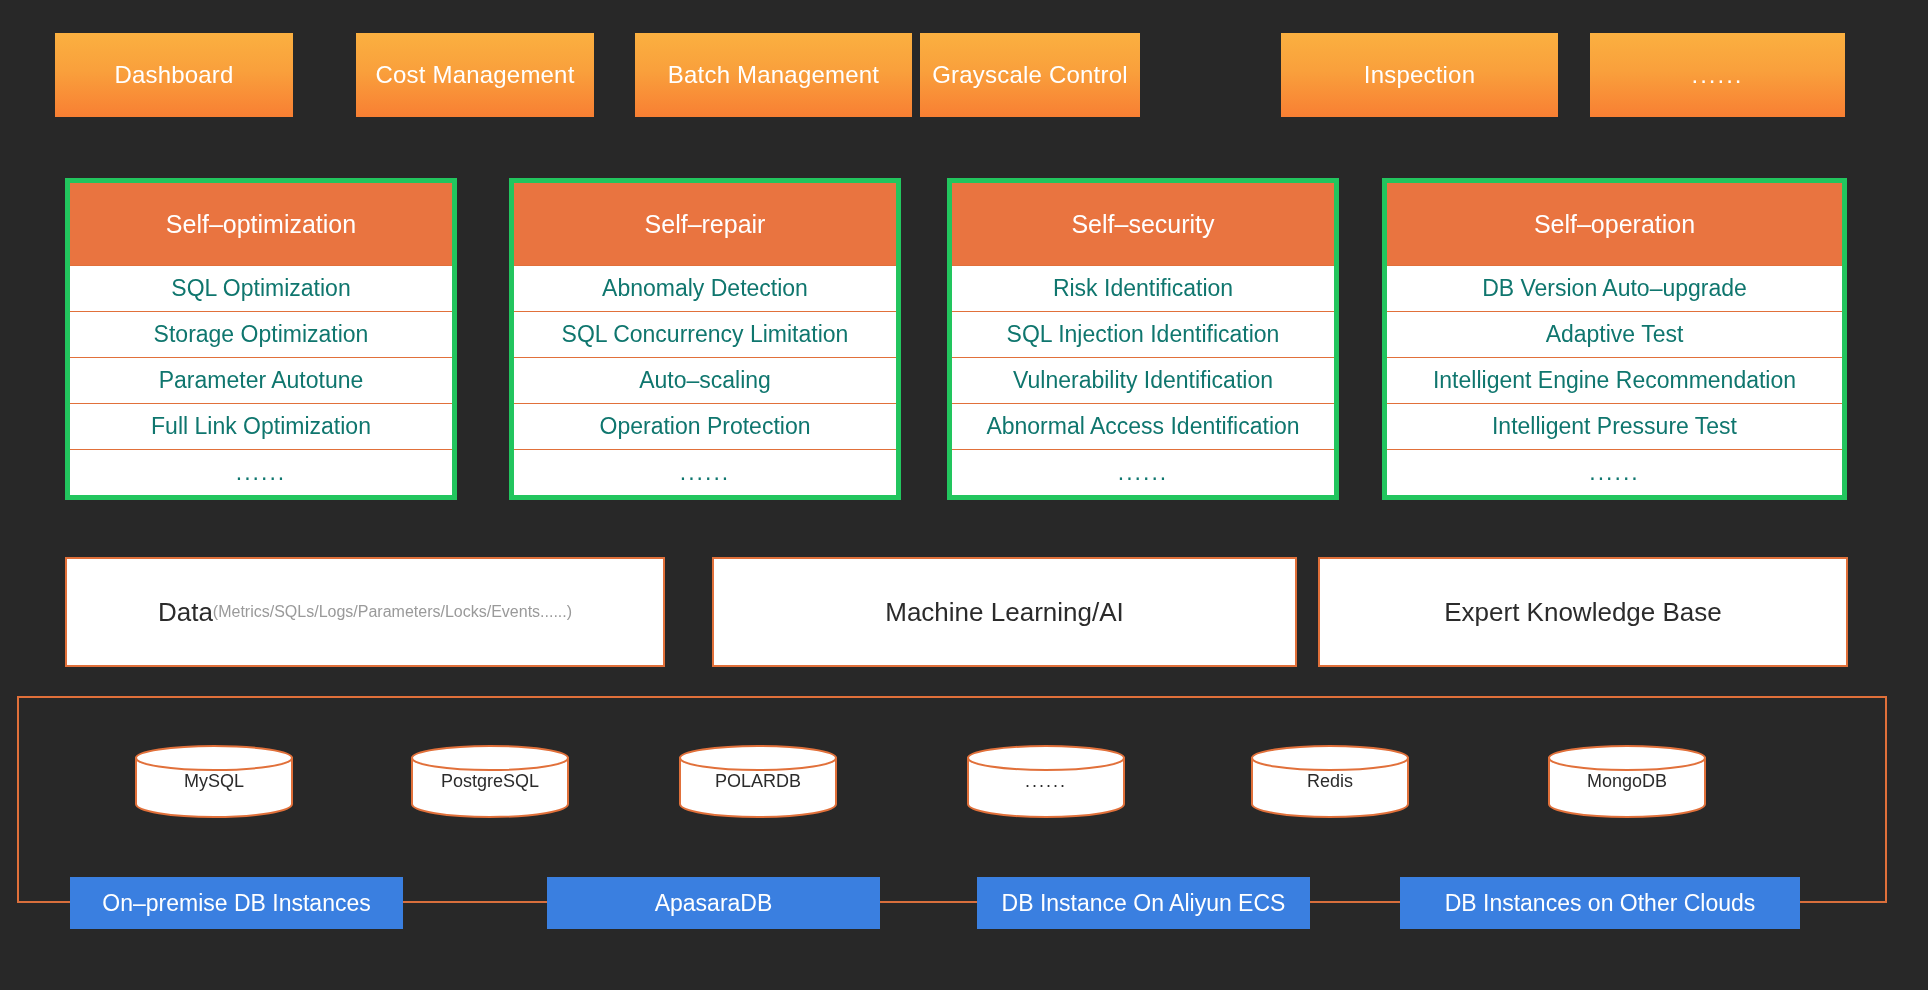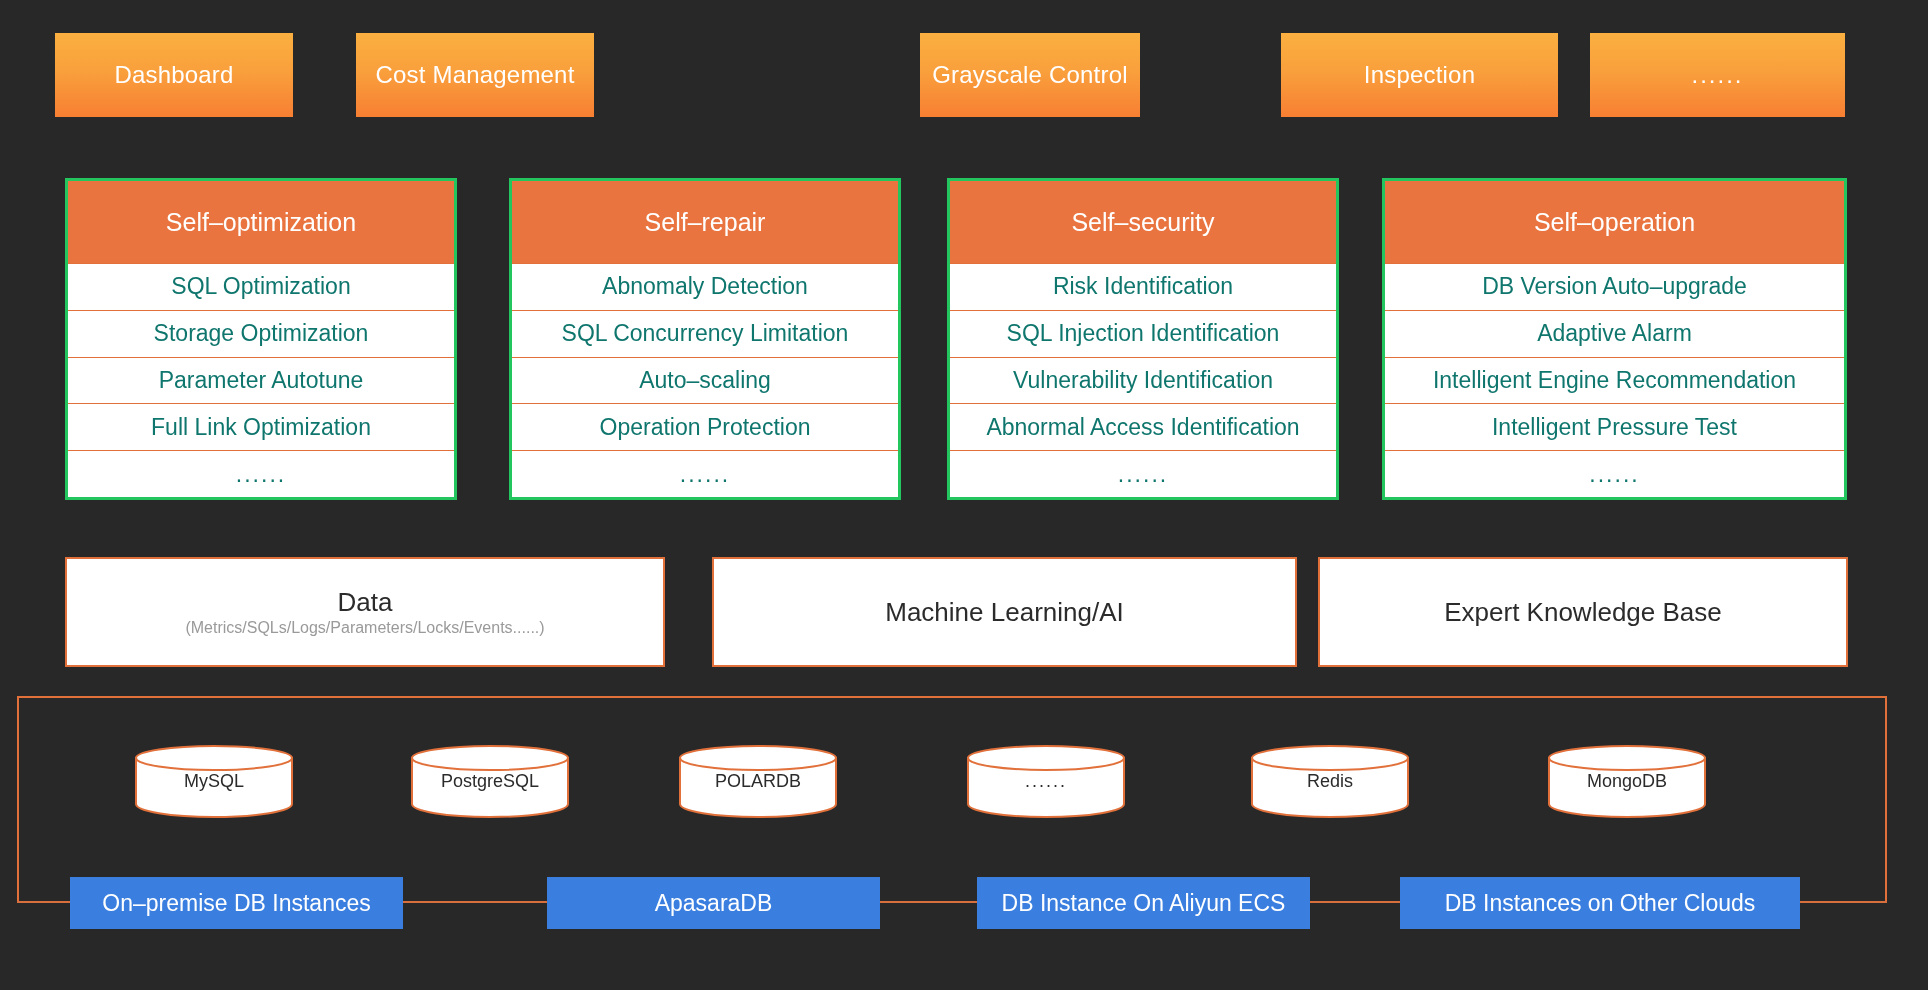--- a/index.html
+++ b/index.html
@@ -48,21 +48,21 @@
     font-size: 24px;
     letter-spacing: 2px;
   }
 
   
   .card {
     position: absolute;
     top: 178px;
     box-sizing: border-box;
     background: #ffffff;
-    border: 3px solid #22c55e;
+    border: 5px solid #22c55e;
     display: flex;
     flex-direction: column;
   }
   .card-header {
     height: 82px;
     background: #e97440;
     color: #ffffff;
     display: flex;
     align-items: center;
     justify-content: center;
@@ -91,21 +91,20 @@
 
   
   .found-box {
     position: absolute;
     top: 557px;
     height: 110px;
     box-sizing: border-box;
     background: #ffffff;
     border: 2px solid #e1703a;
     display: flex;
-    flex-direction: column;
     align-items: center;
     justify-content: center;
     text-align: center;
     color: #2b2b2b;
     font-size: 26px;
     line-height: 1.18;
     padding: 0 10px;
   }
   .found-sub {
     color: #9a9a9a;
@@ -186,20 +185,23 @@
 
 <div class="stage">
 
   <div class="tile-row" id="tile-row">
       <div class="tile" style="left: 55px; width: 238px;">
         <span>Dashboard</span>
       </div>
       <div class="tile" style="left: 356px; width: 238px;">
         <span>Cost Management</span>
       </div>
+      <div class="tile" style="left: 635px; width: 277px;">
+        <span>Batch Management</span>
+      </div>
       <div class="tile" style="left: 920px; width: 220px;">
         <span>Grayscale Control</span>
       </div>
       <div class="tile" style="left: 1281px; width: 277px;">
         <span>Inspection</span>
       </div>
       <div class="tile" style="left: 1590px; width: 255px;">
         <span class="tile-dots">......</span>
       </div>
     </div>
@@ -225,21 +227,21 @@
         <div class="card-header">Self–security</div>
         <div class="card-row">Risk Identification</div>
         <div class="card-row">SQL Injection Identification</div>
         <div class="card-row">Vulnerability Identification</div>
         <div class="card-row">Abnormal Access Identification</div>
         <div class="card-row dots">......</div>
       </div>
       <div class="card" style="left: 1382px; width: 465px; height: 322px;">
         <div class="card-header">Self–operation</div>
         <div class="card-row">DB Version Auto–upgrade</div>
-        <div class="card-row">Adaptive Alarm</div>
+        <div class="card-row">Adaptive Test</div>
         <div class="card-row">Intelligent Engine Recommendation</div>
         <div class="card-row">Intelligent Pressure Test</div>
         <div class="card-row dots">......</div>
       </div>
     </div>
 
   <div id="found-row">
       <div class="found-box" style="left: 65px; width: 600px;">
         <div>Data</div>
         <div class="found-sub">(Metrics/SQLs/Logs/Parameters/Locks/Events......)</div>

